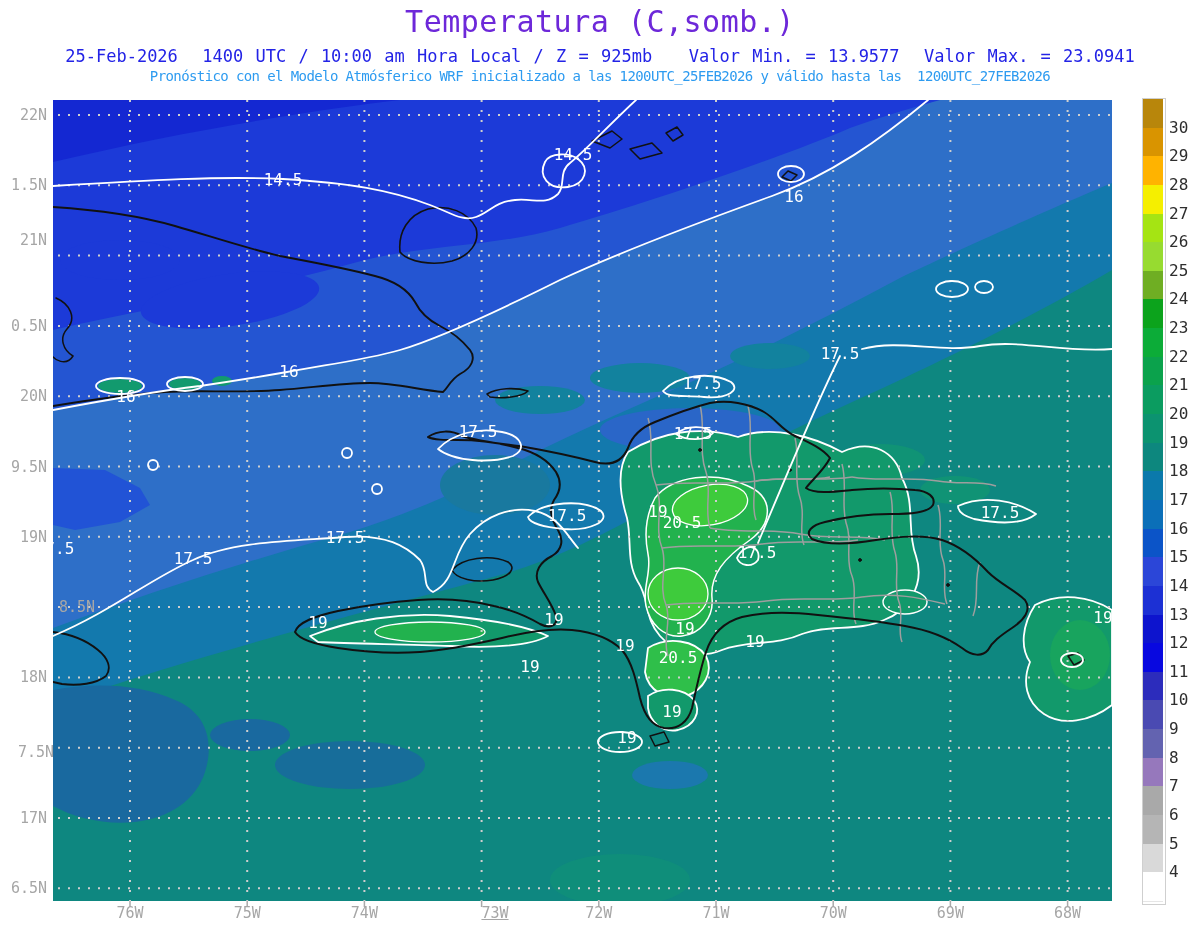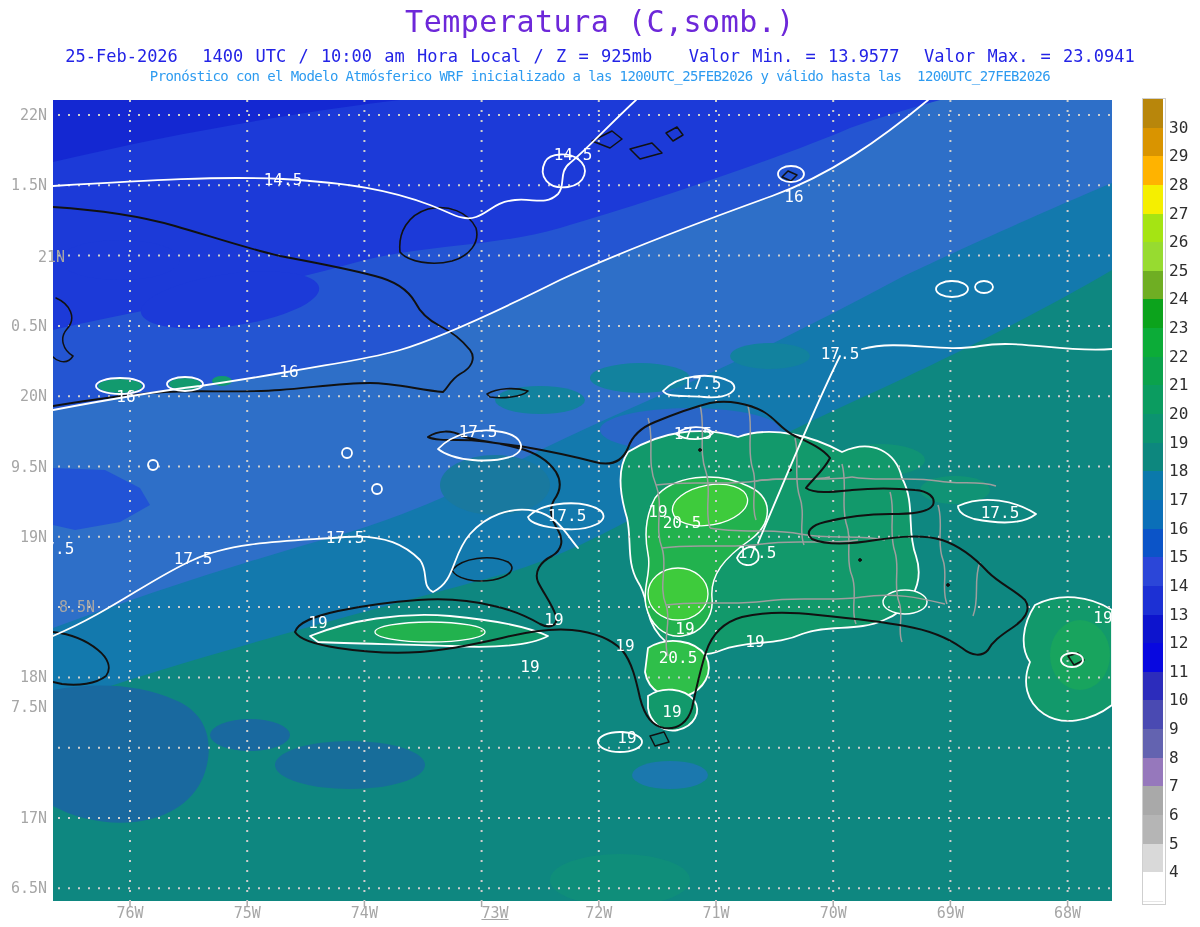--- a/index.html
+++ b/index.html
@@ -206,28 +206,28 @@
           <line x1="833.2" x2="833.2" y1="901" y2="907" stroke="#aaaaaa" stroke-width="1.5"></line>
           <line x1="950.4" x2="950.4" y1="901" y2="907" stroke="#aaaaaa" stroke-width="1.5"></line>
           <line x1="1067.6" x2="1067.6" y1="901" y2="907" stroke="#aaaaaa" stroke-width="1.5"></line>
         </g>
   </svg>
   </div>
 
   <div id="lat-axis">
       <div class="latlab" style="top: 106px;">22N</div>
       <div class="latlab" style="top: 176.3px;">1.5N</div>
-      <div class="latlab" style="top: 248px; margin-left: 18px;">21N</div>
+      <div class="latlab" style="top: 231px;">21N</div>
       <div class="latlab" style="top: 316.9px;">0.5N</div>
       <div class="latlab" style="top: 387px;">20N</div>
       <div class="latlab" style="top: 457.5px;">9.5N</div>
       <div class="latlab" style="top: 527.8px;">19N</div>
       <div class="latlab" style="top: 598.1px; margin-left: 48px;">8.5N</div>
       <div class="latlab" style="top: 668.4px;">18N</div>
-      <div class="latlab" style="top: 698px;">7.5N</div>
+      <div class="latlab" style="top: 743px; padding-left: 7px;">7.5N</div>
       <div class="latlab" style="top: 809px;">17N</div>
       <div class="latlab" style="top: 879.3px;">6.5N</div>
     </div>
   <div id="lon-axis">
       <div class="lonlab" style="left: 95px;">76W</div>
       <div class="lonlab" style="left: 212.2px;">75W</div>
       <div class="lonlab" style="left: 329.4px;">74W</div>
       <div class="lonlab" style="left: 460px; text-decoration: underline;">73W</div>
       <div class="lonlab" style="left: 563.8px;">72W</div>
       <div class="lonlab" style="left: 681px;">71W</div>

